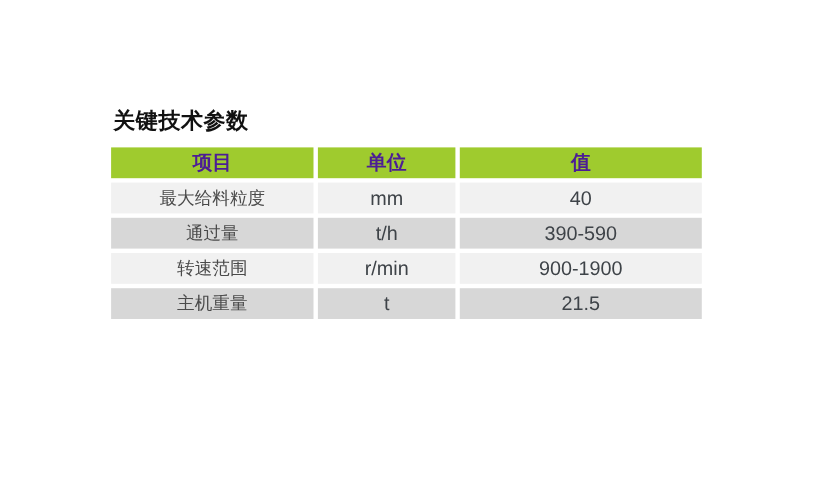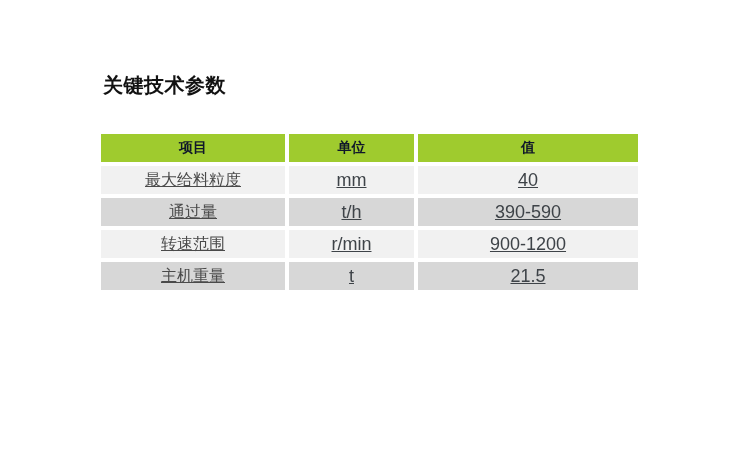--- a/index.html
+++ b/index.html
@@ -6,21 +6,21 @@
   html, body {
     width: 750px; height: 450px;
     background: #ffffff;
     font-family: "Liberation Sans", "DejaVu Sans", sans-serif;
     overflow: hidden;
     position: relative;
   }
   .page-title {
     position: absolute;
     left: 103px;
-    top: 72px;
+    top: 96px;
     font-size: 20px;
     font-weight: bold;
     color: #111111;
     letter-spacing: 0.5px;
   }
   .params-table {
     position: absolute;
     left: 97px;
     top: 130px;
     border-collapse: separate;
@@ -34,36 +34,34 @@
   .params-table th, .params-table td {
     height: 28px;
     text-align: center;
     vertical-align: middle;
     padding: 0;
     white-space: nowrap;
     overflow: hidden;
   }
   .params-table th {
     background: #9FCB2E;
-    color: #0f172a;
-    font-size: 14px;
+    color: #4c1d95;
+    font-size: 18px;
     font-weight: bold;
   }
   .params-table tbody tr:nth-child(odd) td  { background: #F1F1F1; }
   .params-table tbody tr:nth-child(even) td { background: #D7D7D7; }
   .params-table td.item-cell {
     font-size: 16px;
     color: #4A4A4A;
-    text-decoration: underline;
   }
   .params-table td.unit-cell,
   .params-table td.value-cell {
     font-size: 18px;
     color: #3E4348;
-    text-decoration: underline;
   }
 </style>
 </head>
 <body>
 
 <div class="page-title">关键技术参数</div>
 
 <table class="params-table">
   <colgroup>
     <col class="c-item">
@@ -84,21 +82,21 @@
       <td class="value-cell">40</td>
     </tr>
     <tr>
       <td class="item-cell">通过量</td>
       <td class="unit-cell">t/h</td>
       <td class="value-cell">390-590</td>
     </tr>
     <tr>
       <td class="item-cell">转速范围</td>
       <td class="unit-cell">r/min</td>
-      <td class="value-cell">900-1200</td>
+      <td class="value-cell">900-1900</td>
     </tr>
     <tr>
       <td class="item-cell">主机重量</td>
       <td class="unit-cell">t</td>
       <td class="value-cell">21.5</td>
     </tr>
   </tbody>
 </table>
 
 </body></html>

